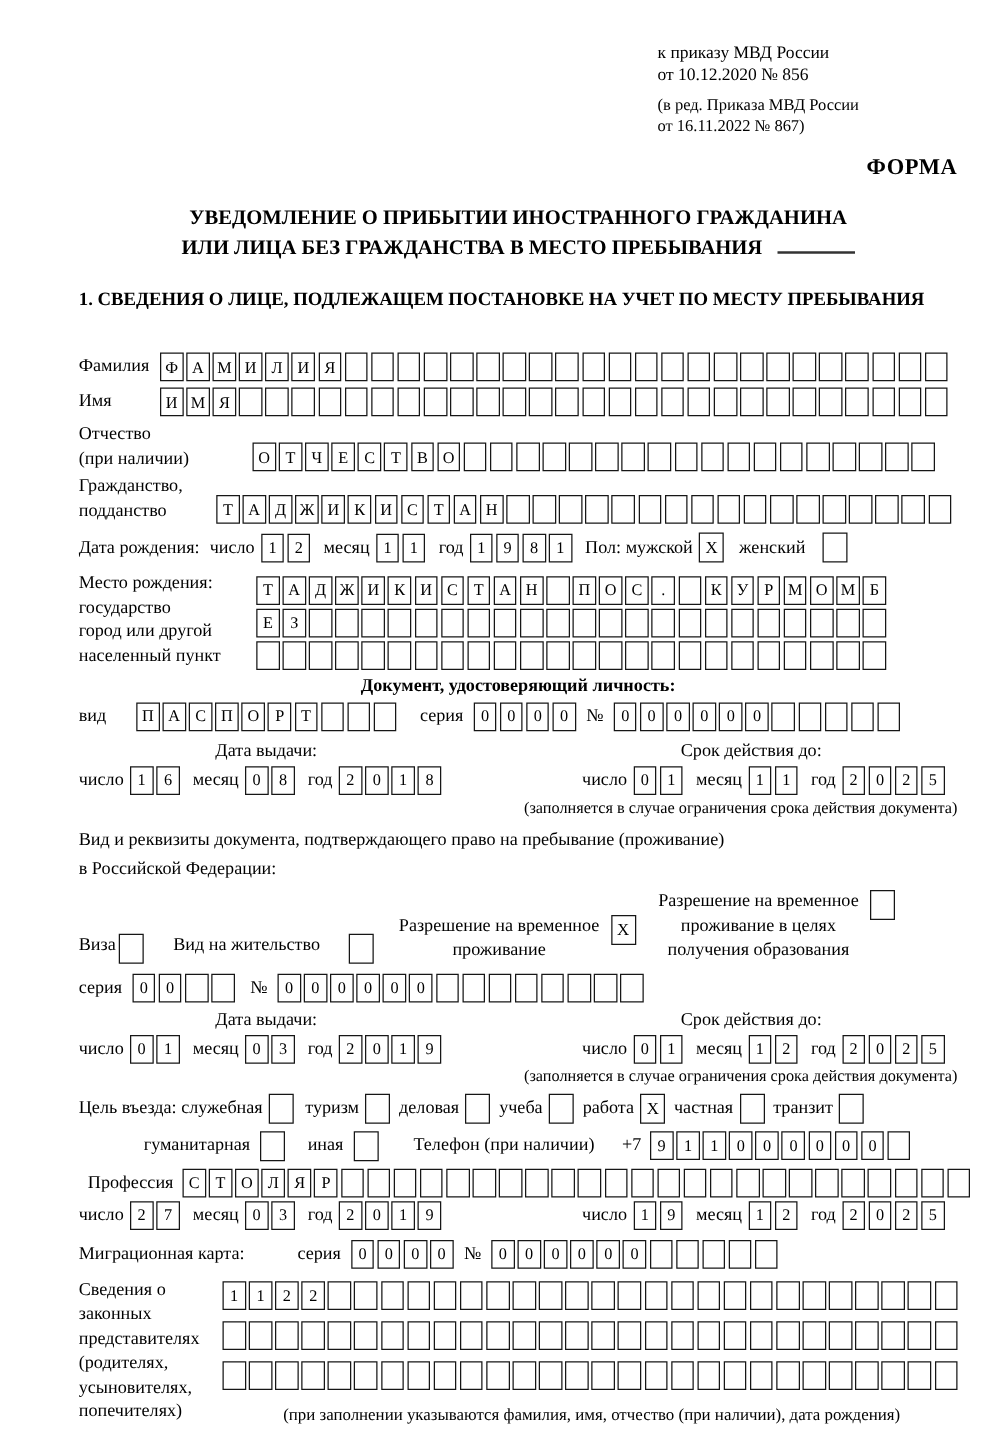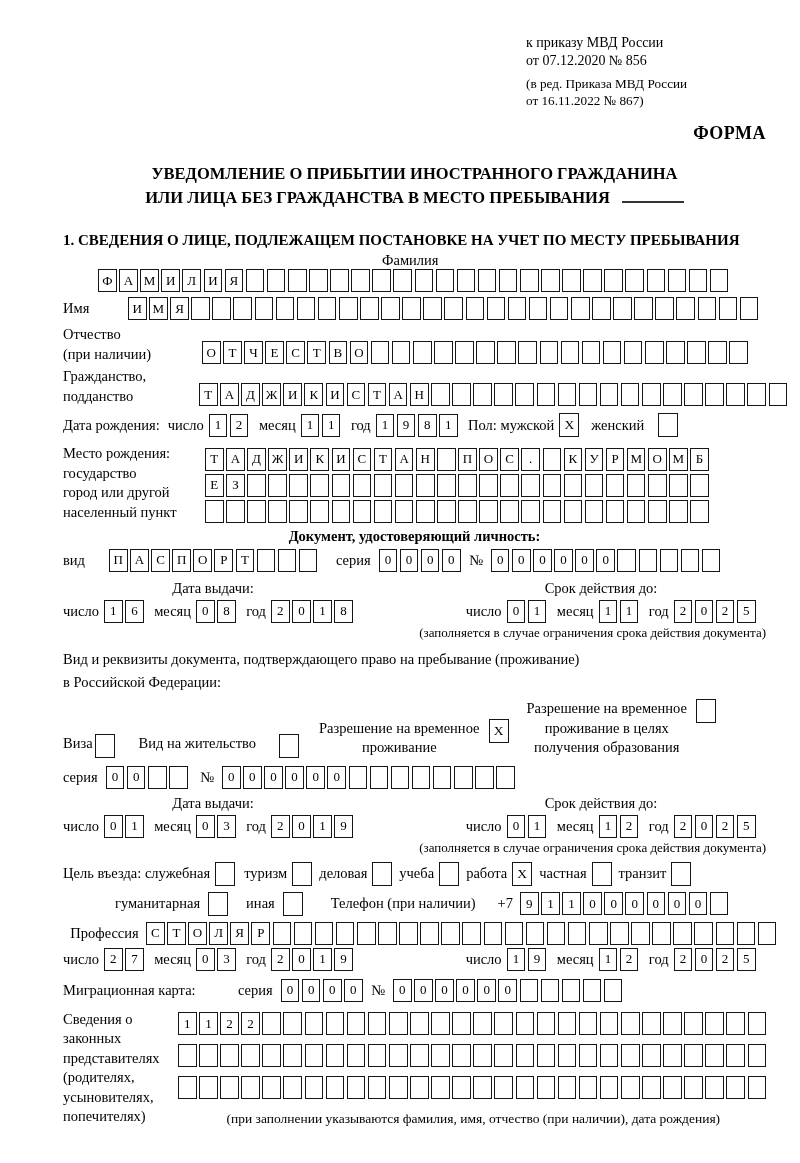--- a/index.html
+++ b/index.html
@@ -36,37 +36,37 @@
   .rep-note{text-align:center;font-size:13.5px;margin-top:12px;}
   .doc-head{text-align:center;font-weight:bold;margin-top:5px;font-size:14.5px;}
 </style>
 </head>
 <body>
 
 <div class="page">
 
   <div class="appendix">
     <div>к приказу МВД России</div>
-    <div>от 07.12.2020 № 856</div>
+    <div>от 10.12.2020 № 856</div>
     <div class="edition">
       <div>(в ред. Приказа МВД России</div>
       <div>от 16.11.2022 № 867)</div>
     </div>
   </div>
 
   <div class="forma">ФОРМА</div>
 
   <div class="title">
     <div>УВЕДОМЛЕНИЕ О ПРИБЫТИИ ИНОСТРАННОГО ГРАЖДАНИНА</div>
     <div><span>ИЛИ ЛИЦА БЕЗ ГРАЖДАНСТВА В МЕСТО ПРЕБЫВАНИЯ</span><span class="u-line"></span></div>
   </div>
 
   <div class="sec-head">1. СВЕДЕНИЯ О ЛИЦЕ, ПОДЛЕЖАЩЕМ ПОСТАНОВКЕ НА УЧЕТ ПО МЕСТУ ПРЕБЫВАНИЯ</div>
 
-  <div class="row" style="margin-top:3px;flex-direction:column;">
+  <div class="row" style="margin-top:33px;">
     <span class="lbl" style="width:65px;">Фамилия</span>
     <span class="cells">
         <span class="cell">Ф</span>
         <span class="cell">А</span>
         <span class="cell">М</span>
         <span class="cell">И</span>
         <span class="cell">Л</span>
         <span class="cell">И</span>
         <span class="cell">Я</span>
         <span class="cell"></span>
@@ -159,21 +159,21 @@
         <span class="cell"></span>
         <span class="cell"></span>
         <span class="cell"></span>
         <span class="cell"></span>
         <span class="cell"></span>
         <span class="cell"></span>
         <span class="cell"></span>
       </span>
   </div>
 
-  <div class="row top" style="margin-top:3px;gap:26px;">
+  <div class="row top" style="margin-top:3px;">
     <span class="lbl2" style="width:110px;">
       <span>Гражданство,</span><br>
       <span>подданство</span>
     </span>
     <span class="cells">
         <span class="cell">Т</span>
         <span class="cell">А</span>
         <span class="cell">Д</span>
         <span class="cell">Ж</span>
         <span class="cell">И</span>

